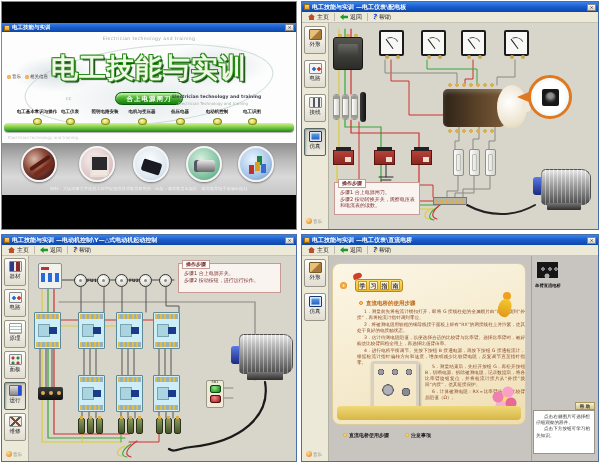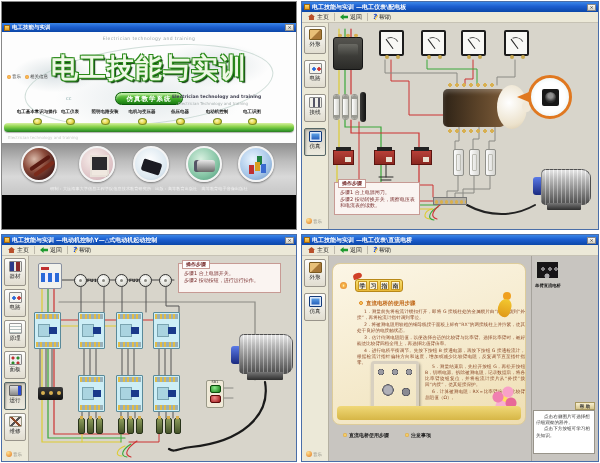--- a/index.html
+++ b/index.html
@@ -161,21 +161,21 @@
     <div class="tbar" style="top:21px;height:9px">
       <span class="ticon"></span>
       <span class="ttext" style="font-size:5.5px">电工技能与实训</span>
       <span class="closebtn">×</span>
     </div>
     <div class="q1c">
       <div class="orbit"></div>
       <div class="topcap">Electrician technology and training</div>
       <div class="bigtitle">电工技能与实训</div>
       <div class="cctext">cc</div>
-      <div class="pill">仿真教学系统</div>
+      <div class="pill">合上电源闸刀</div>
       <div class="rcap1">Electrician technology and training</div>
       <div class="rcap2">Electrician   Technology   and   training</div>
       <div class="llinks">
         <span class="llink">
             <span class="ldot"></span>
             <span>音乐</span>
           </span>
         <span class="llink">
             <span class="ldot"></span>
             <span>相关信息</span>

